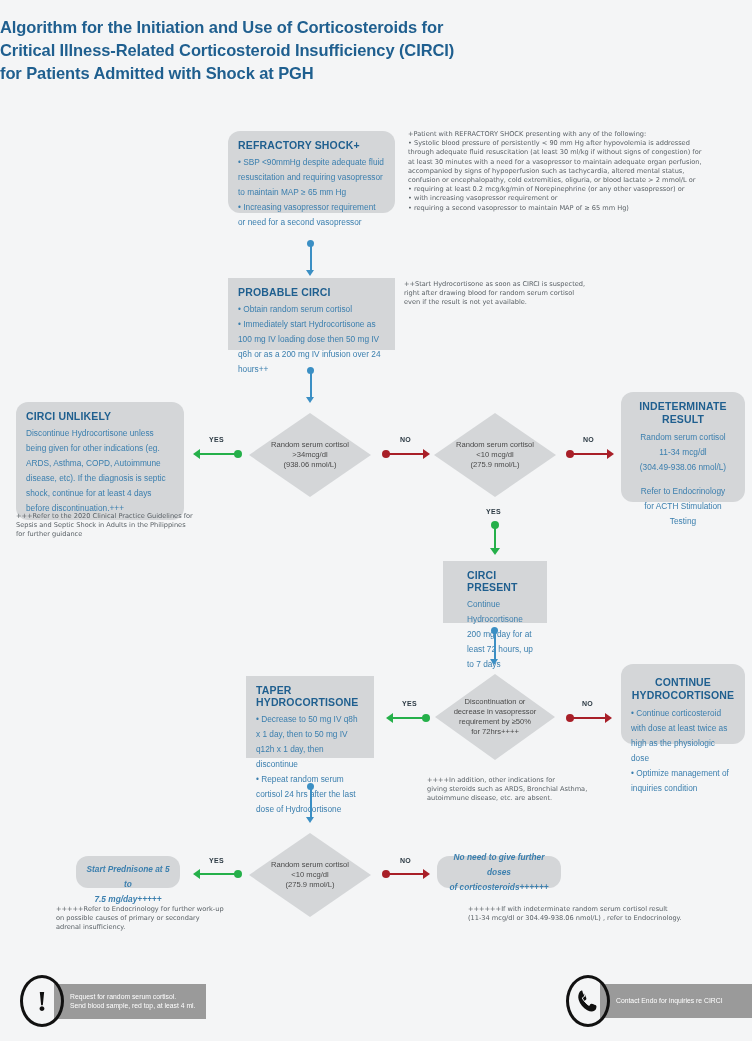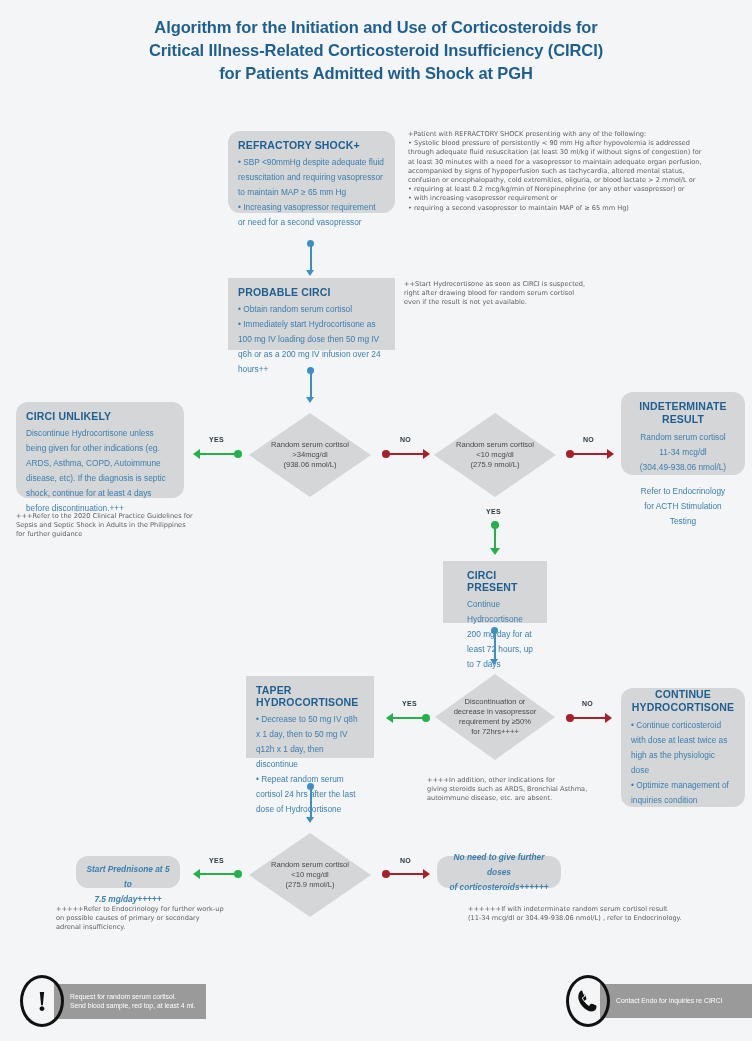--- a/index.html
+++ b/index.html
@@ -7,21 +7,20 @@
     width: 752px; height: 1041px;
     background: #f4f5f6;
     font-family: "Liberation Sans", sans-serif;
     overflow: hidden;
   }
   #canvas { position: relative; width: 752px; height: 1041px; }
 
   
   .title {
     position: absolute; top: 16px; left: 0; width: 752px;
-    text-align: center;
     color: #1f5f8f;
     font-weight: bold;
     font-size: 16.5px;
     line-height: 23px;
     letter-spacing: -0.1px;
   }
 
   
   .box {
     position: absolute;
@@ -167,21 +166,21 @@
   </div>
 
   <div class="note" style="left:404px; top:280px; width:230px; white-space:pre-line;">++Start Hydrocortisone as soon as CIRCI is suspected,
 right after drawing blood for random serum cortisol
 even if the result is not yet available.</div>
 
   <div class="vdot" style="left:307px; top:367px;"></div>
   <div class="vline" style="left:309.5px; top:373px; height:26px;"></div>
   <div class="vhead" style="left:306px; top:397px;"></div>
 
-  <div class="box rounded" style="left:16px; top:402px; width:168px; height:96px;">
+  <div class="box rounded" style="left:16px; top:402px; width:168px; height:118px;">
     <div class="hd">CIRCI UNLIKELY</div>
     <div class="bd">Discontinue Hydrocortisone unless being given for other indications (eg. ARDS, Asthma, COPD, Autoimmune disease, etc). If the diagnosis is septic shock, continue for at least 4 days before discontinuation.+++</div>
   </div>
 
   <div class="glabel" style="left:209px; top:436px;">YES</div>
   <div class="harrow left-green" style="left:193px; top:449px;"></div>
   <div class="hline green" style="left:200px; top:452.5px; width:38px;"></div>
   <div class="hdot green" style="left:234px; top:450px;"></div>
 
   <div class="diamond" style="left:249px; top:413px; width:122px; height:84px;">
@@ -205,21 +204,21 @@
       <div>&lt;10 mcg/dl</div>
       <div>(275.9 nmol/L)</div>
     </div>
   </div>
 
   <div class="glabel" style="left:583px; top:436px;">NO</div>
   <div class="hdot red" style="left:566px; top:450px;"></div>
   <div class="hline red" style="left:572px; top:452.5px; width:36px;"></div>
   <div class="harrow right-red" style="left:607px; top:449px;"></div>
 
-  <div class="box rounded" style="left:621px; top:392px; width:124px; height:83px; ">
+  <div class="box rounded" style="left:621px; top:392px; width:124px; height:110px; ">
     <div class="hd ctr">
       <div>INDETERMINATE</div>
       <div>RESULT</div>
     </div>
     <div class="bd ctr">
       <div>Random serum cortisol</div>
       <div>11-34 mcg/dl</div>
       <div>(304.49-938.06 nmol/L)</div>
       <div style="height:9px;"></div>
       <div>Refer to Endocrinology</div>
@@ -266,21 +265,21 @@
       <div>requirement by ≥50%</div>
       <div>for 72hrs++++</div>
     </div>
   </div>
 
   <div class="glabel" style="left:582px; top:700px;">NO</div>
   <div class="hdot red" style="left:566px; top:714px;"></div>
   <div class="hline red" style="left:572px; top:716.5px; width:34px;"></div>
   <div class="harrow right-red" style="left:605px; top:713px;"></div>
 
-  <div class="box rounded" style="left:621px; top:688px; width:124px; height:119px; padding-top:0;">
+  <div class="box rounded" style="left:621px; top:664px; width:124px; height:80px; padding-top:12px;">
     <div class="hd ctr">
       <div>CONTINUE</div>
       <div>HYDROCORTISONE</div>
     </div>
     <div class="bd">
       <p>• Continue corticosteroid with dose at least twice as high as the physiologic dose</p>
       <p>• Optimize management of inquiries condition</p>
     </div>
   </div>
 

